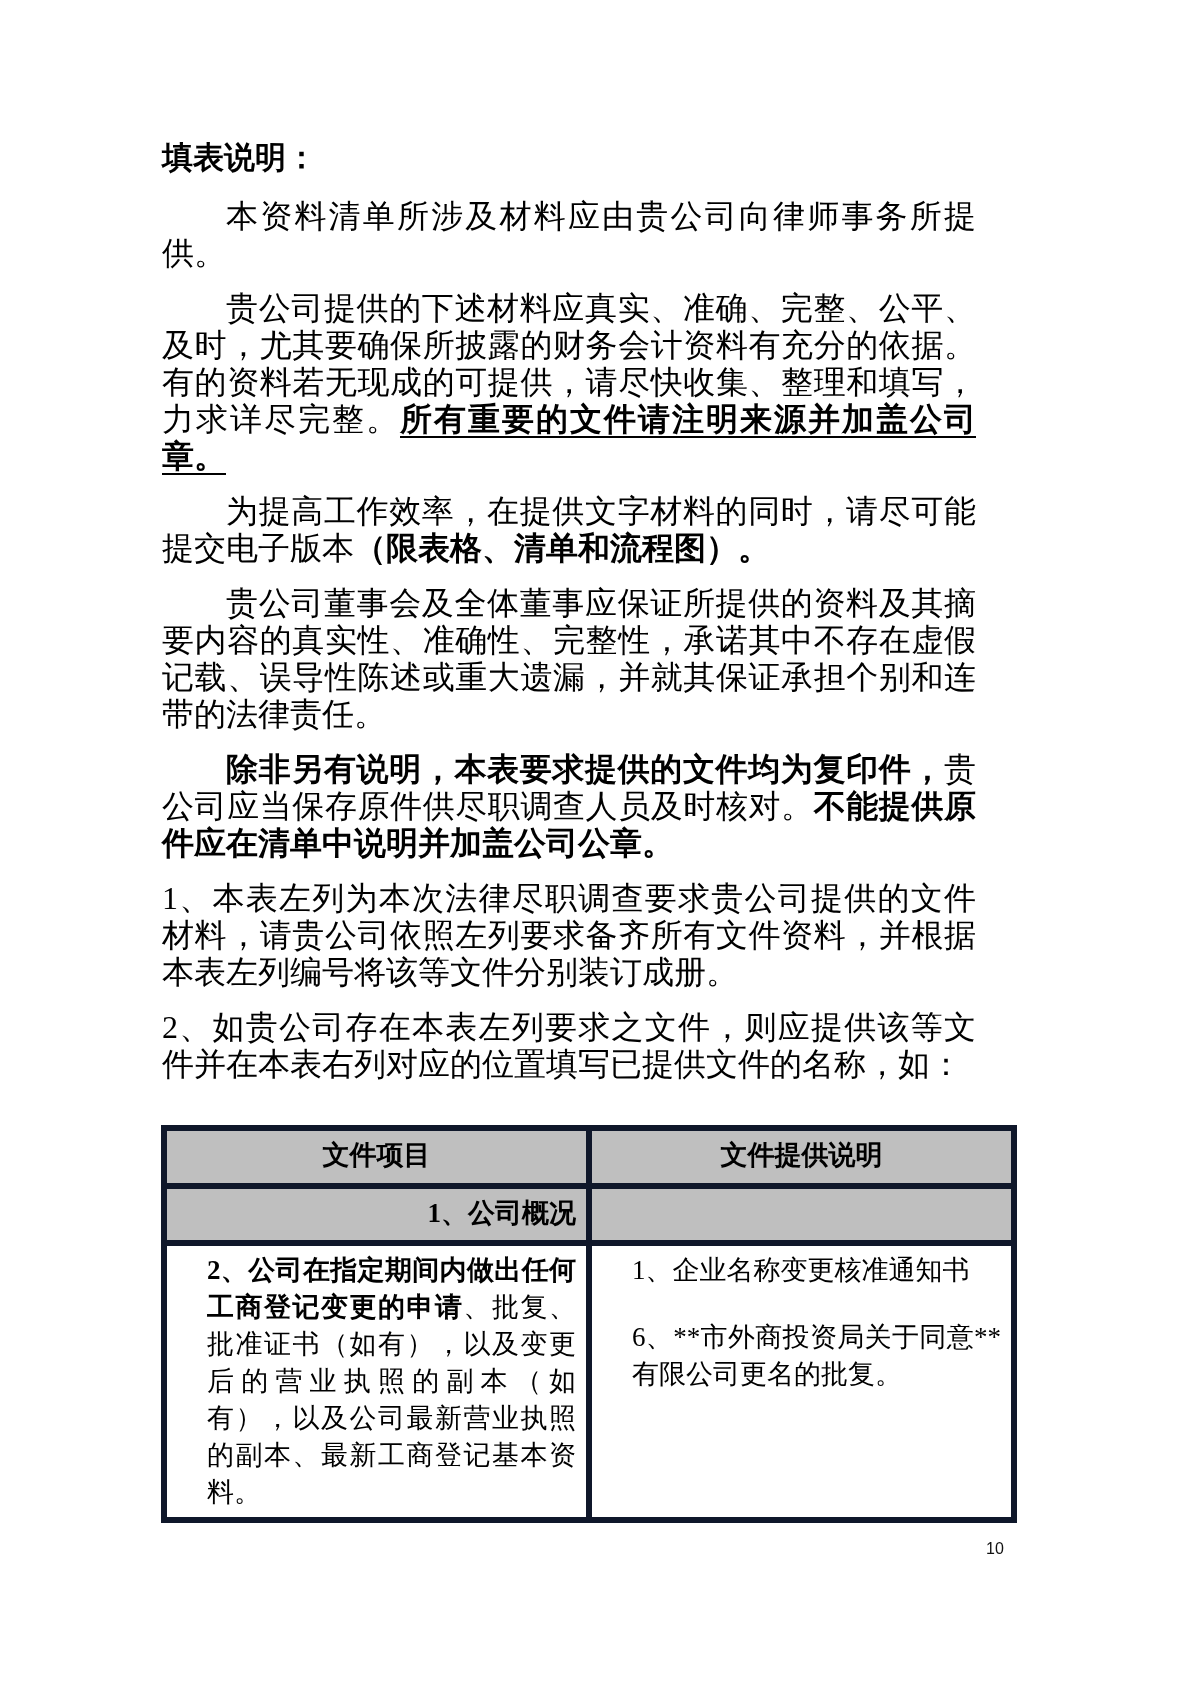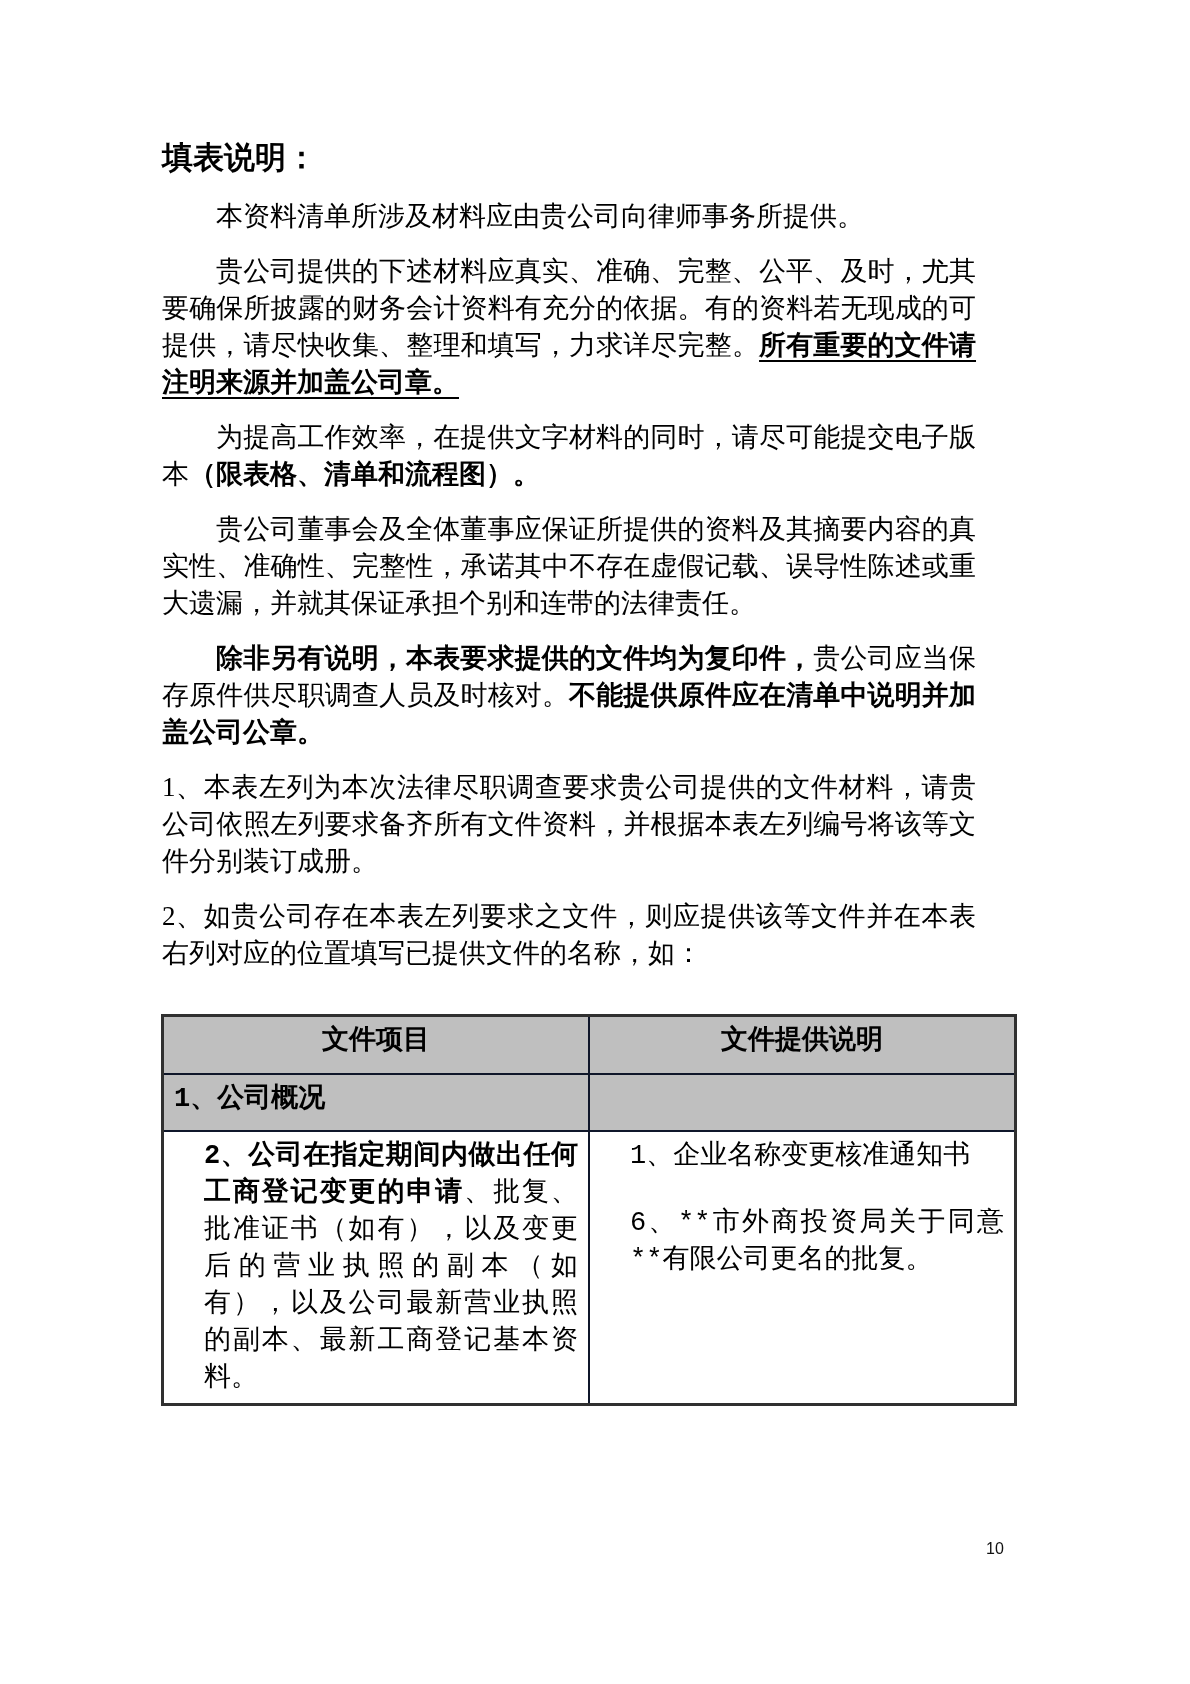--- a/index.html
+++ b/index.html
@@ -18,21 +18,21 @@
     top: 138px;
     width: 830px;
   }
   .doc-title {
     font-size: 31px;
     font-weight: bold;
     line-height: 40px;
     margin: 0 0 20px 0;
   }
   .para {
-    font-size: 27px;
+    font-size: 32px;
     line-height: 37px;
     margin: 0 16px 18px 0;
     text-align: justify;
   }
   .para.indent { text-indent: 2em; }
   .b { font-weight: bold; }
   .bu {
     font-weight: bold;
     text-decoration: underline;
     text-decoration-thickness: 2px;
@@ -41,35 +41,35 @@
   table.doc-table {
     border-collapse: collapse;
     table-layout: fixed;
     width: 856px;
     margin: 42px 0 0 -1px;
     border: 3px solid #303030;
     font-size: 27px;
     line-height: 37px;
   }
   table.doc-table th, table.doc-table td {
-    border: 2px solid #0f172a;
+    border: 6px solid #0f172a;
     padding: 6px 10px;
     vertical-align: top;
     box-sizing: border-box;
-    font-family: Liberation Mono, monospace;
   }
   table.doc-table th {
     background: #bfbfbf;
     font-weight: bold;
     text-align: center;
     height: 58px;
   }
   table.doc-table tr.row-section td {
     background: #bfbfbf;
     height: 57px;
+    text-align: right;
   }
   table.doc-table tr.row-item td {
     background: #ffffff;
     height: 236px;
     text-align: justify;
     padding-left: 40px;
   }
   .desc-item { text-align: justify; }
   .desc-item + .desc-item { margin-top: 30px; }
   .page-number {

